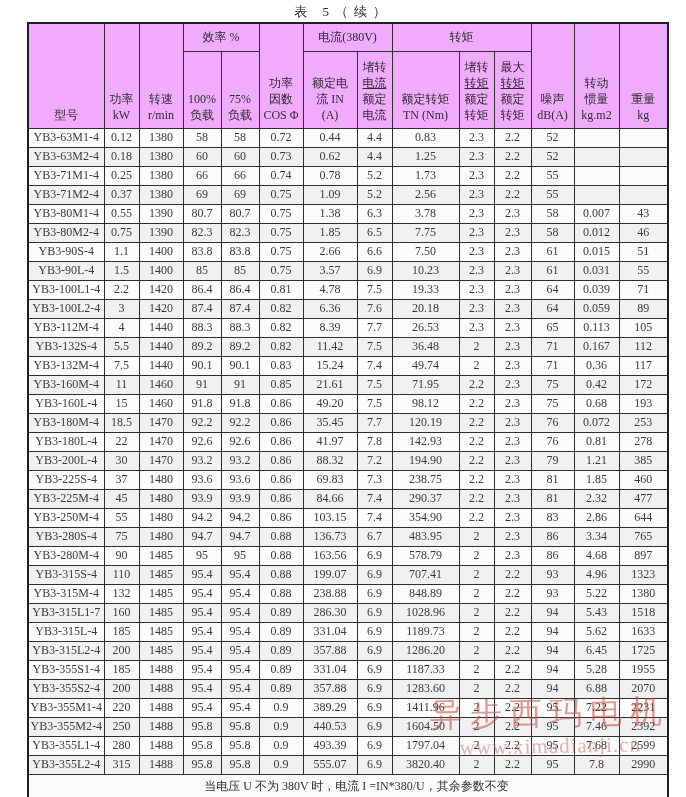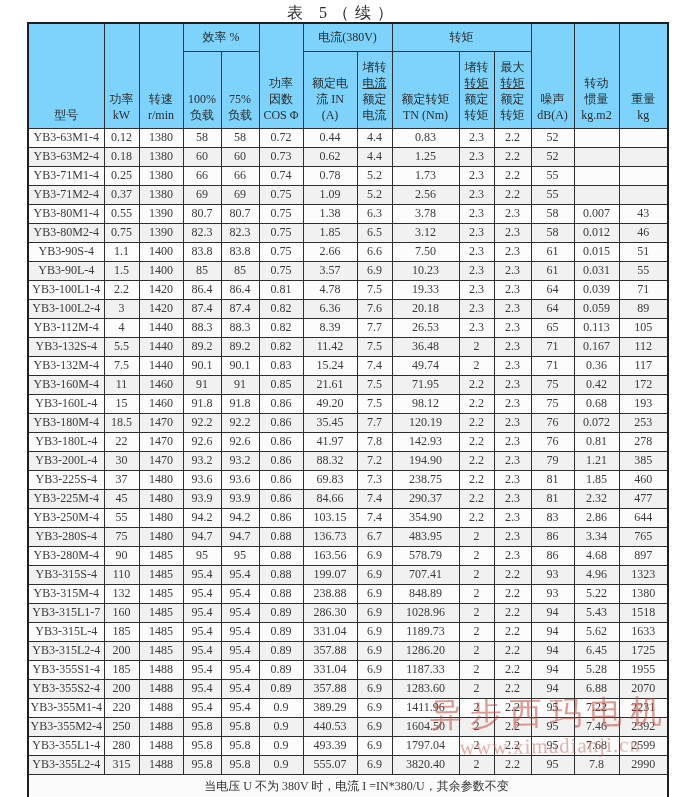--- a/index.html
+++ b/index.html
@@ -5,21 +5,21 @@
   * { margin: 0; padding: 0; box-sizing: border-box; }
   html, body { width: 686px; height: 797px; overflow: hidden; background: #ffffff; }
   body {
     font-family: "Liberation Serif", "DejaVu Serif", serif;
     color: #333;
     position: relative;
   }
   .page { width: 686px; height: 797px; position: relative; }
   .doc-title {
     text-align: center;
-    font-size: 16px;
+    font-size: 13px;
     letter-spacing: 6px;
     color: #2b2b2b;
     padding-top: 3px;
     height: 22px;
   }
   table.spec {
     border-collapse: collapse;
     table-layout: fixed;
     width: 640px;
     margin-left: 27px;
@@ -27,21 +27,21 @@
   table.spec th, table.spec td {
     border: 1px solid #2e2e2e;
     font-size: 12px;
     text-align: center;
     vertical-align: middle;
     overflow: hidden;
     white-space: nowrap;
   }
   table.spec { border: 2px solid #1f1f1f; }
   thead th {
-    background: #7dd3fc;
+    background: #f0abfc;
     font-weight: normal;
     color: #2b2b2b;
   }
   thead tr.group-row th { height: 28px; }
   thead tr.sub-row th { height: 77px; }
   thead th.vbot { vertical-align: bottom; padding-bottom: 5px; }
   thead .hline { display: block; line-height: 16px; }
   thead .hline.u { text-decoration: underline; }
   tbody td { height: 19px; line-height: 17px; color: #3a3a3a; background: #fcfcfc; }
   tbody tr:nth-child(even) td { background: #f1f1f1; }
@@ -258,21 +258,21 @@
         </tr>
         <tr>
           <td>YB3-80M2-4</td>
           <td>0.75</td>
           <td>1390</td>
           <td>82.3</td>
           <td>82.3</td>
           <td>0.75</td>
           <td>1.85</td>
           <td>6.5</td>
-          <td>3.12</td>
+          <td>7.75</td>
           <td>2.3</td>
           <td>2.3</td>
           <td>58</td>
           <td>0.012</td>
           <td>46</td>
         </tr>
         <tr>
           <td>YB3-90S-4</td>
           <td>1.1</td>
           <td>1400</td>

